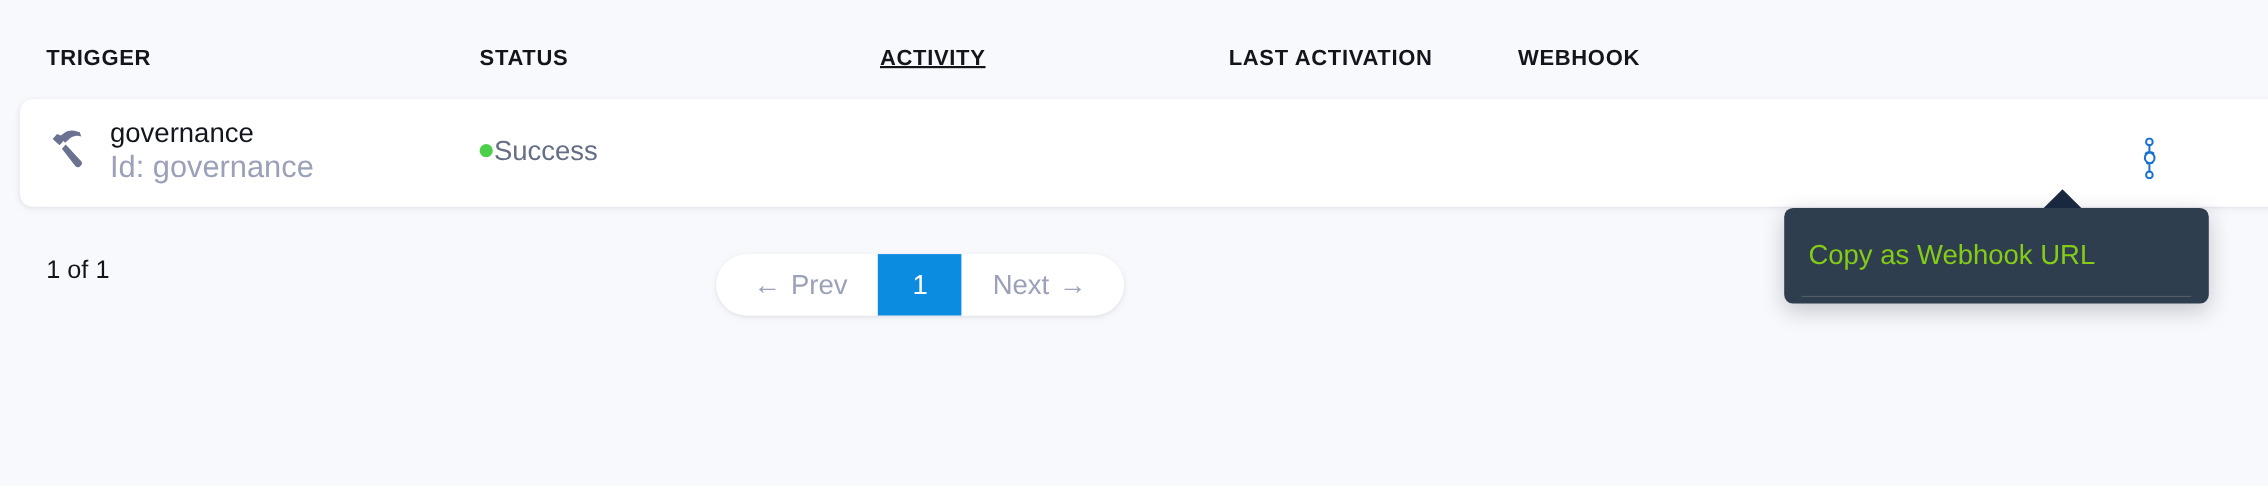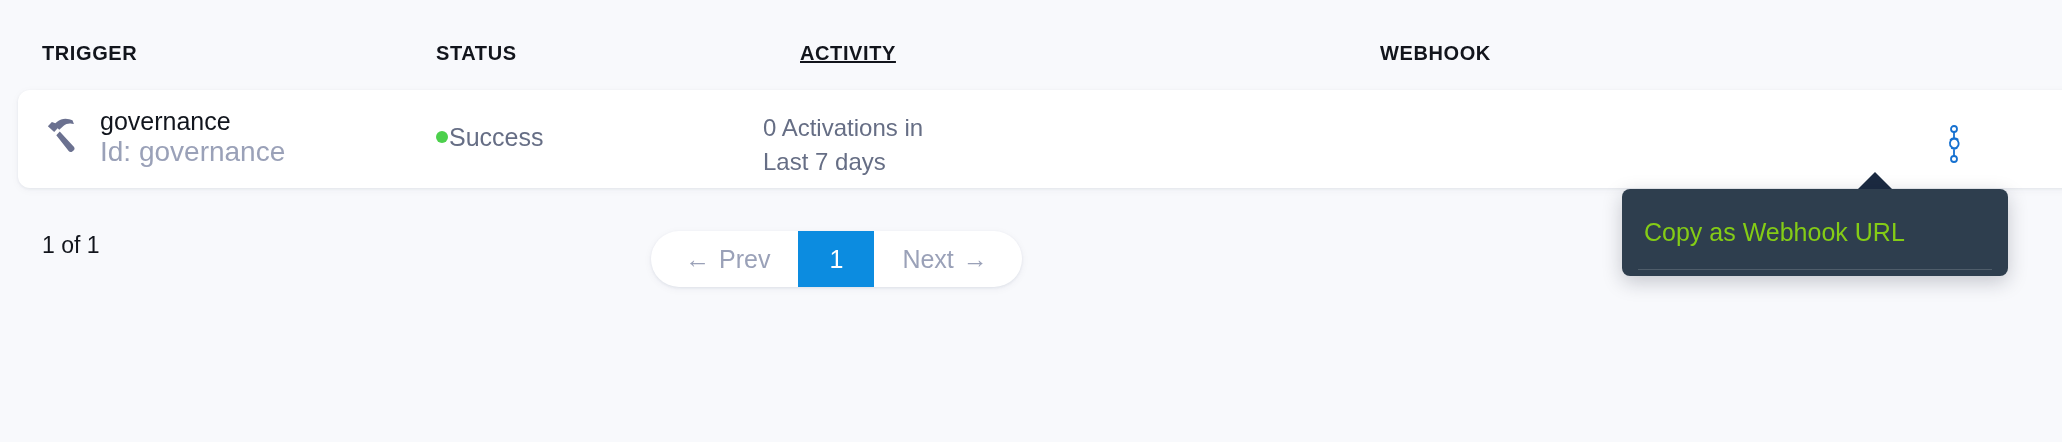--- a/index.html
+++ b/index.html
@@ -229,20 +229,21 @@
 </style>
 </head>
 <body>
 
 <div id="app">
 
   <div class="table-header">
     <div class="col-head col-trigger">TRIGGER</div>
     <div class="col-head col-status">STATUS</div>
     <div class="col-head col-activity">ACTIVITY</div>
+    <div class="col-head col-lastact">LAST ACTIVATION</div>
     <div class="col-head col-webhook">WEBHOOK</div>
   </div>
 
   <div class="row-card">
 
     <div class="trigger-cell">
       <span>
         <svg class="hammer-icon" viewBox="0 0 48 48" fill="none" xmlns="http://www.w3.org/2000/svg">
           <path d="M30.5 6.5c-4.3-1.4-9.1-.4-12.6 2.6l-1.9 1.6-3.6-1.4-4.2 4.6 6.6 5.9 3.6-3.9 1.7 1.6 4.6-4.2c2.4-2.1 5.6-2.9 8.6-2.2l2.1.5-1.5-4-3.4-1.1z" fill="#6b7190"></path>
           <path d="M20.6 19.2l-3.6 3.9 12.9 16.6c.9 1.2 2.6 1.4 3.8.5l1.3-1c1.2-.9 1.4-2.6.5-3.8L20.6 19.2z" fill="#6b7190"></path>
@@ -252,24 +253,20 @@
         <div class="trigger-name">governance</div>
         <div class="trigger-id">Id: governance</div>
       </div>
     </div>
 
     <div class="status-cell">
       <span class="status-dot"></span>
       <span class="status-label">Success</span>
     </div>
 
-    <div class="activity-cell">
-      <div>0 Activations in</div>
-      <div>Last 7 days</div>
-    </div>
 
     <button class="webhook-btn">
       <span>
         <svg width="26" height="38" viewBox="0 0 26 38" fill="none" xmlns="http://www.w3.org/2000/svg">
           <circle cx="13" cy="4" r="3" stroke="#1771d0" stroke-width="1.8" fill="#ffffff"></circle>
           <circle cx="13" cy="34" r="3" stroke="#1771d0" stroke-width="1.8" fill="#ffffff"></circle>
           <path d="M13 7v6M13 25v6" stroke="#1771d0" stroke-width="1.8" stroke-linecap="round"></path>
           <path d="M16.6 14.2a5 5 0 1 0-1 8.9" stroke="#1771d0" stroke-width="1.8" stroke-linecap="round"></path>
           <path d="M9.6 14.6a5 5 0 1 1 1.2 8.6" stroke="#1771d0" stroke-width="1.8" stroke-linecap="round"></path>
         </svg>

